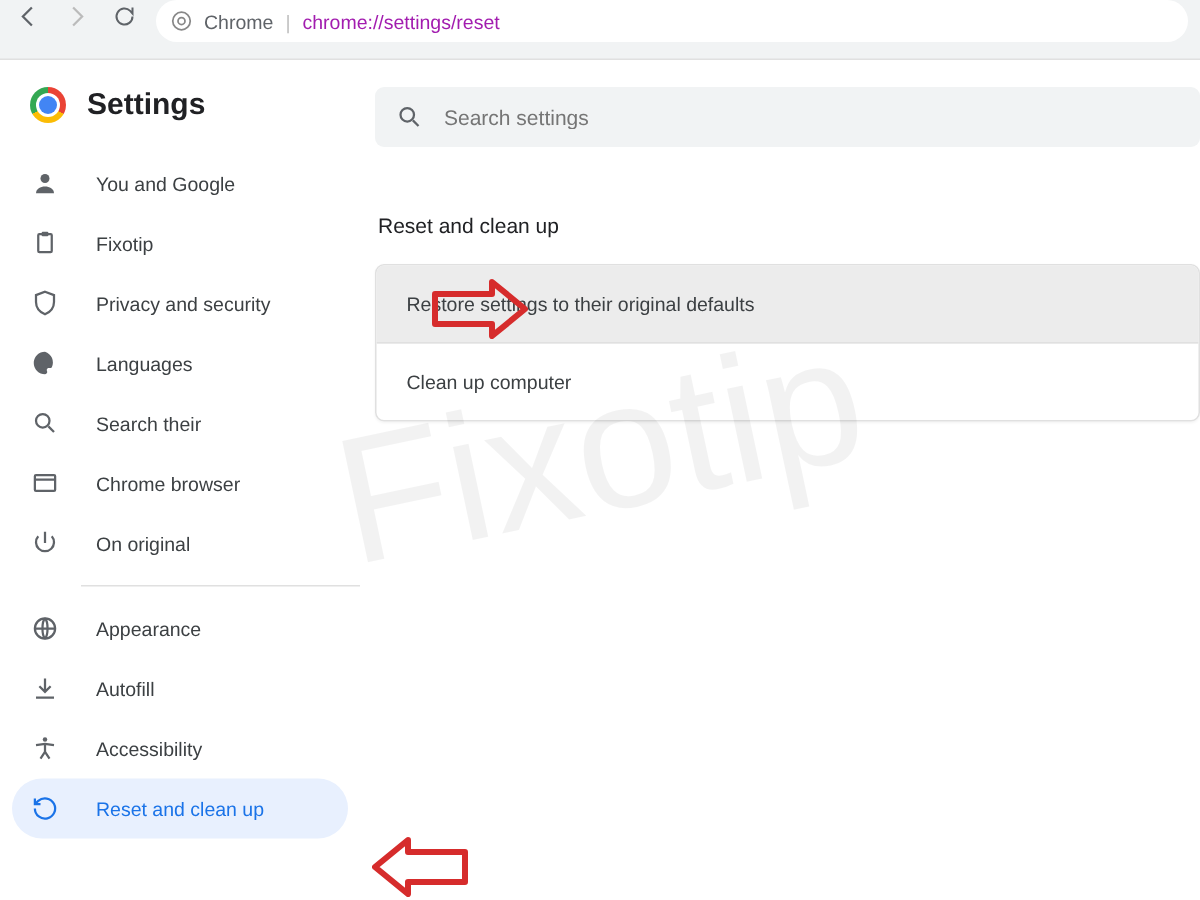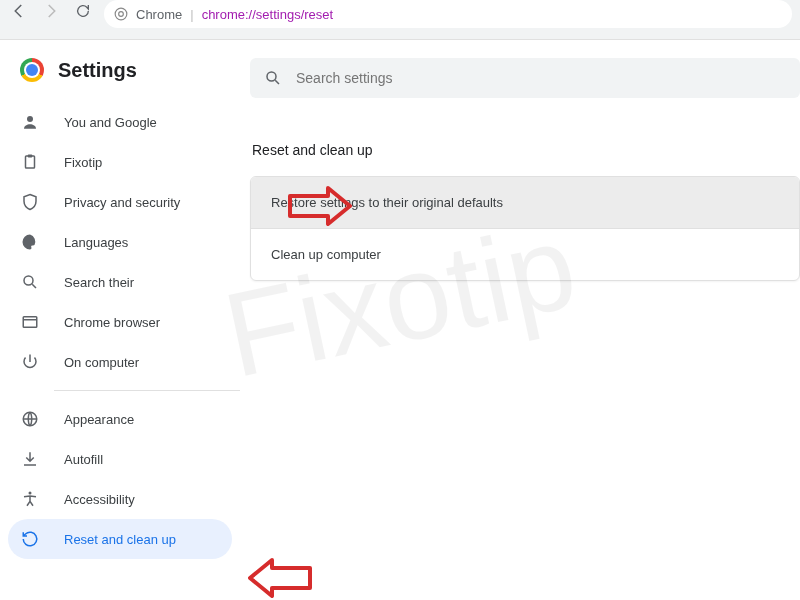--- a/index.html
+++ b/index.html
@@ -172,21 +172,21 @@
           </svg>
         </span>
       <span>Chrome browser</span>
     </div>
     <div class="nav-item">
       <span class="ic">
           <svg width="18" height="18" viewBox="0 0 24 24">
             <path d="M12 2v10M6 6a8 8 0 1 0 12 0" fill="none" stroke="currentColor" stroke-width="2"></path>
           </svg>
         </span>
-      <span>On computer</span>
+      <span>On original</span>
     </div>
 
     <div class="divider"></div>
 
     <div class="nav-item">
       <span class="ic">
           <svg width="18" height="18" viewBox="0 0 24 24">
             <circle cx="12" cy="12" r="9" fill="none" stroke="currentColor" stroke-width="2"></circle>
             <path d="M3 12h18M12 3c3 3 3 15 0 18M12 3c-3 3-3 15 0 18" fill="none" stroke="currentColor" stroke-width="2"></path>
           </svg>

